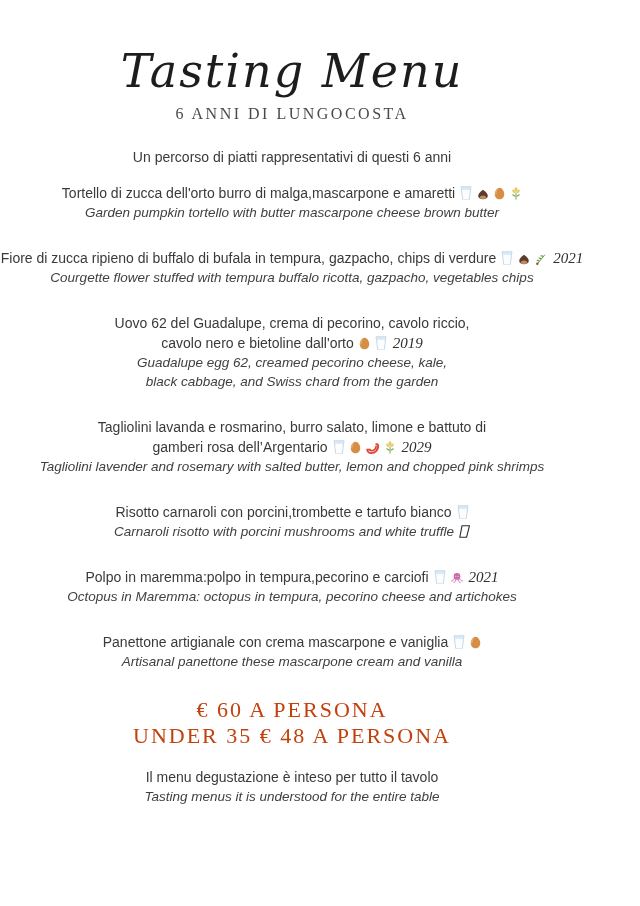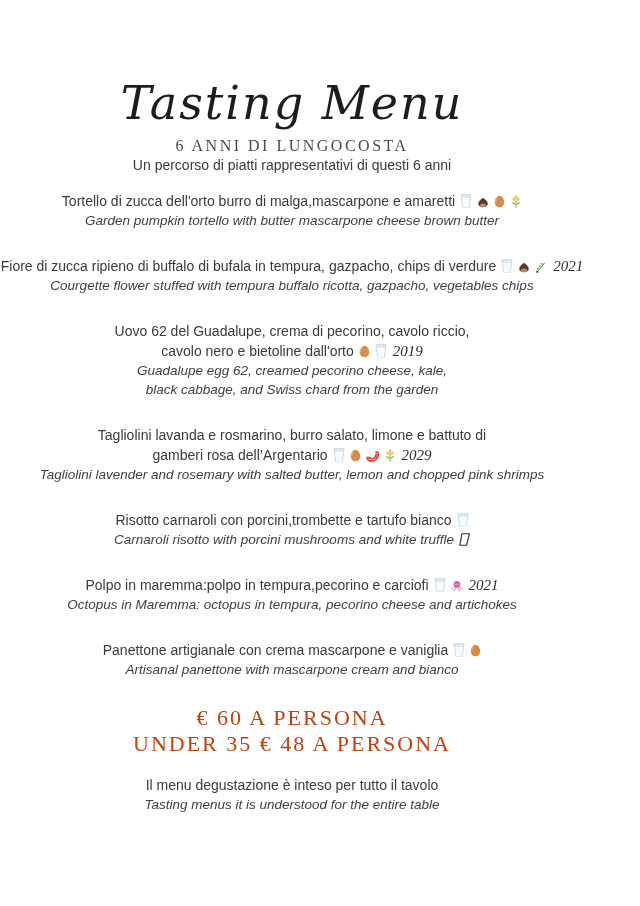--- a/index.html
+++ b/index.html
@@ -2,42 +2,42 @@
 <html><head>
 <meta charset="utf-8">
 <style>
   html, body { margin: 0; padding: 0; background: #ffffff; }
   body {
     width: 640px; height: 906px;
     font-family: "Liberation Sans", sans-serif;
     color: #3a3a3a;
     overflow: hidden;
   }
-  .page { width: 584px; text-align: center; padding-top: 78px; box-sizing: border-box; }
+  .page { width: 584px; text-align: center; padding-top: 46px; box-sizing: border-box; }
 
   .script-title {
     font-family: "DejaVu Serif", serif;
     font-style: italic;
     font-weight: 400;
     font-size: 46px;
     letter-spacing: 2px;
     color: #1d1d1d;
     line-height: 1.1;
     margin: 0;
   }
   .subtitle {
     font-family: "Liberation Serif", serif;
     font-weight: 400;
     font-size: 16px;
     letter-spacing: 2.5px;
     color: #4a4a4a;
     margin: 8px 0 0 0;
   }
 
-  .intro { }
+  .intro { margin-top: 24px; }
   .line { line-height: 20px; white-space: nowrap; }
   .it { font-size: 14px; color: #3a3a3a; }
   .en { font-size: 13.5px; font-style: italic; color: #404040; line-height: 19px; }
 
   #dishes { margin-top: 16px; }
   .dish { margin-bottom: 26px; }
 
   .icon { display: inline-block; margin-left: 5px; vertical-align: -2px; line-height: 0; }
   .icon svg { display: inline-block; }
   .year {
@@ -161,21 +161,21 @@
         <div class="line en"><span>Octopus in Maremma: octopus in tempura, pecorino cheese and artichokes</span></div>
       </div>
       <div class="dish">
         <div class="line it"><span>Panettone artigianale con crema mascarpone e vaniglia</span><span class="icon"><svg width="12" height="14" viewBox="0 0 12 14">
               <path d="M1 .7h10l-1.6 12.6H2.6z" fill="#ddeaf5" stroke="#b9cfdf" stroke-width=".7"></path>
               <path d="M2.2 4h7.6l-1 9.3H3.2z" fill="#fbfdff"></path>
             </svg></span><span class="icon"><svg width="11" height="13" viewBox="0 0 11 13">
               <path d="M5.5.8c2.6 0 4.7 3.2 4.7 6.5 0 3-2.1 5-4.7 5S.8 10.3.8 7.3C.8 4 2.9.8 5.5.8z" fill="#d68e44"></path>
               <path d="M3.4 2.6C2.4 3.7 1.8 5.4 1.8 7" stroke="#edbd84" stroke-width="1" fill="none" stroke-linecap="round"></path>
             </svg></span></div>
-        <div class="line en"><span>Artisanal panettone with mascarpone cream and bianco</span></div>
+        <div class="line en"><span>Artisanal panettone these mascarpone cream and vanilla</span></div>
       </div>
     </div>
 
   <div class="pricing">
     <div>€ 60 A PERSONA</div>
     <div>UNDER 35 € 48 A PERSONA</div>
   </div>
 
   <div class="note">
     <div class="line it">Il menu degustazione è inteso per tutto il tavolo</div>

